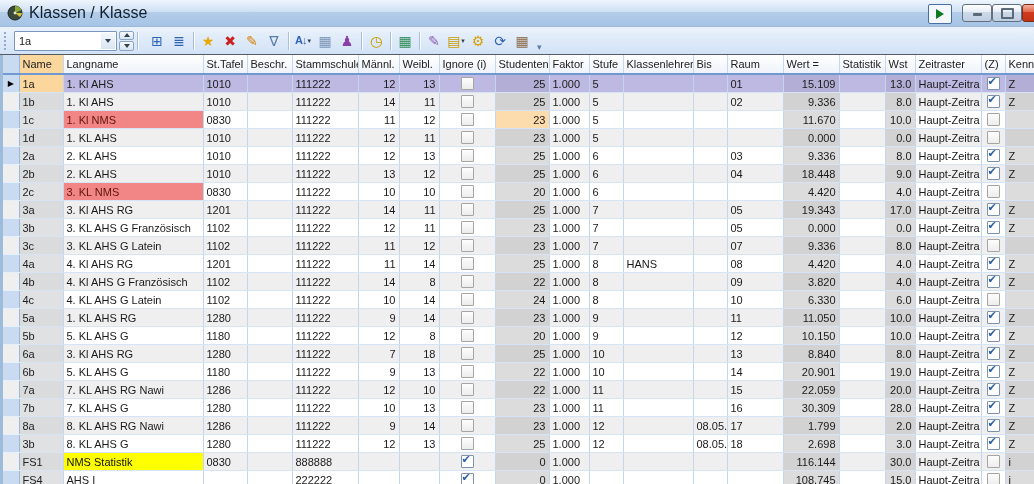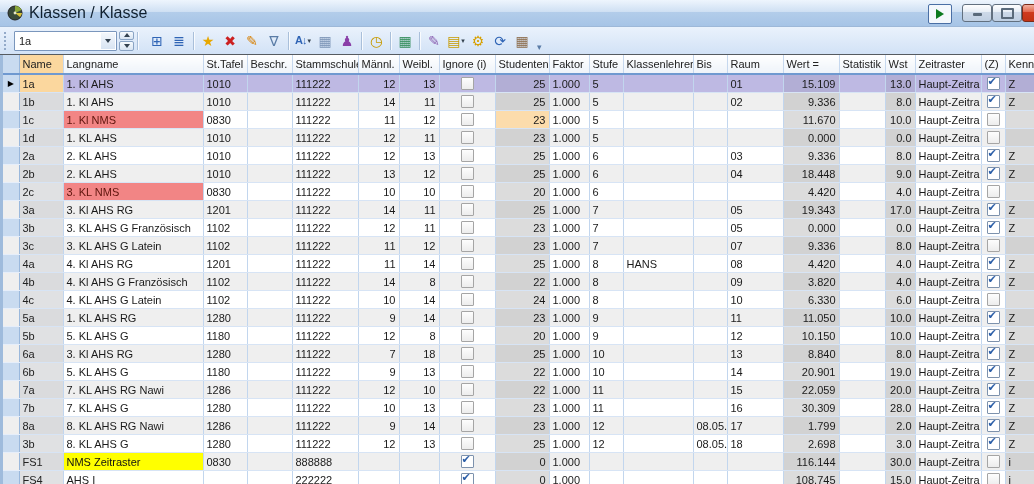--- a/index.html
+++ b/index.html
@@ -711,21 +711,21 @@
             <td class="c-wert gray num">2.698</td>
             <td class="c-statistik"></td>
             <td class="c-wst gray num">3.0</td>
             <td class="c-zeitraster">Haupt-Zeitra</td>
             <td class="c-z"><span class="cb on"></span></td>
             <td class="c-kennz gray">Z</td>
           </tr>
           <tr class="stripe">
             <td class="c-rowhdr"></td>
             <td class="c-name">FS1</td>
-            <td class="c-langname hl-yellow">NMS Zeitraster</td>
+            <td class="c-langname hl-yellow">NMS Statistik</td>
             <td class="c-st_tafel">0830</td>
             <td class="c-beschr"></td>
             <td class="c-stammschule">888888</td>
             <td class="c-maennl num"></td>
             <td class="c-weibl num"></td>
             <td class="c-ignore"><span class="cb on"></span></td>
             <td class="c-studenten gray num">0</td>
             <td class="c-faktor">1.000</td>
             <td class="c-stufe"></td>
             <td class="c-klassenlehrer"></td>

